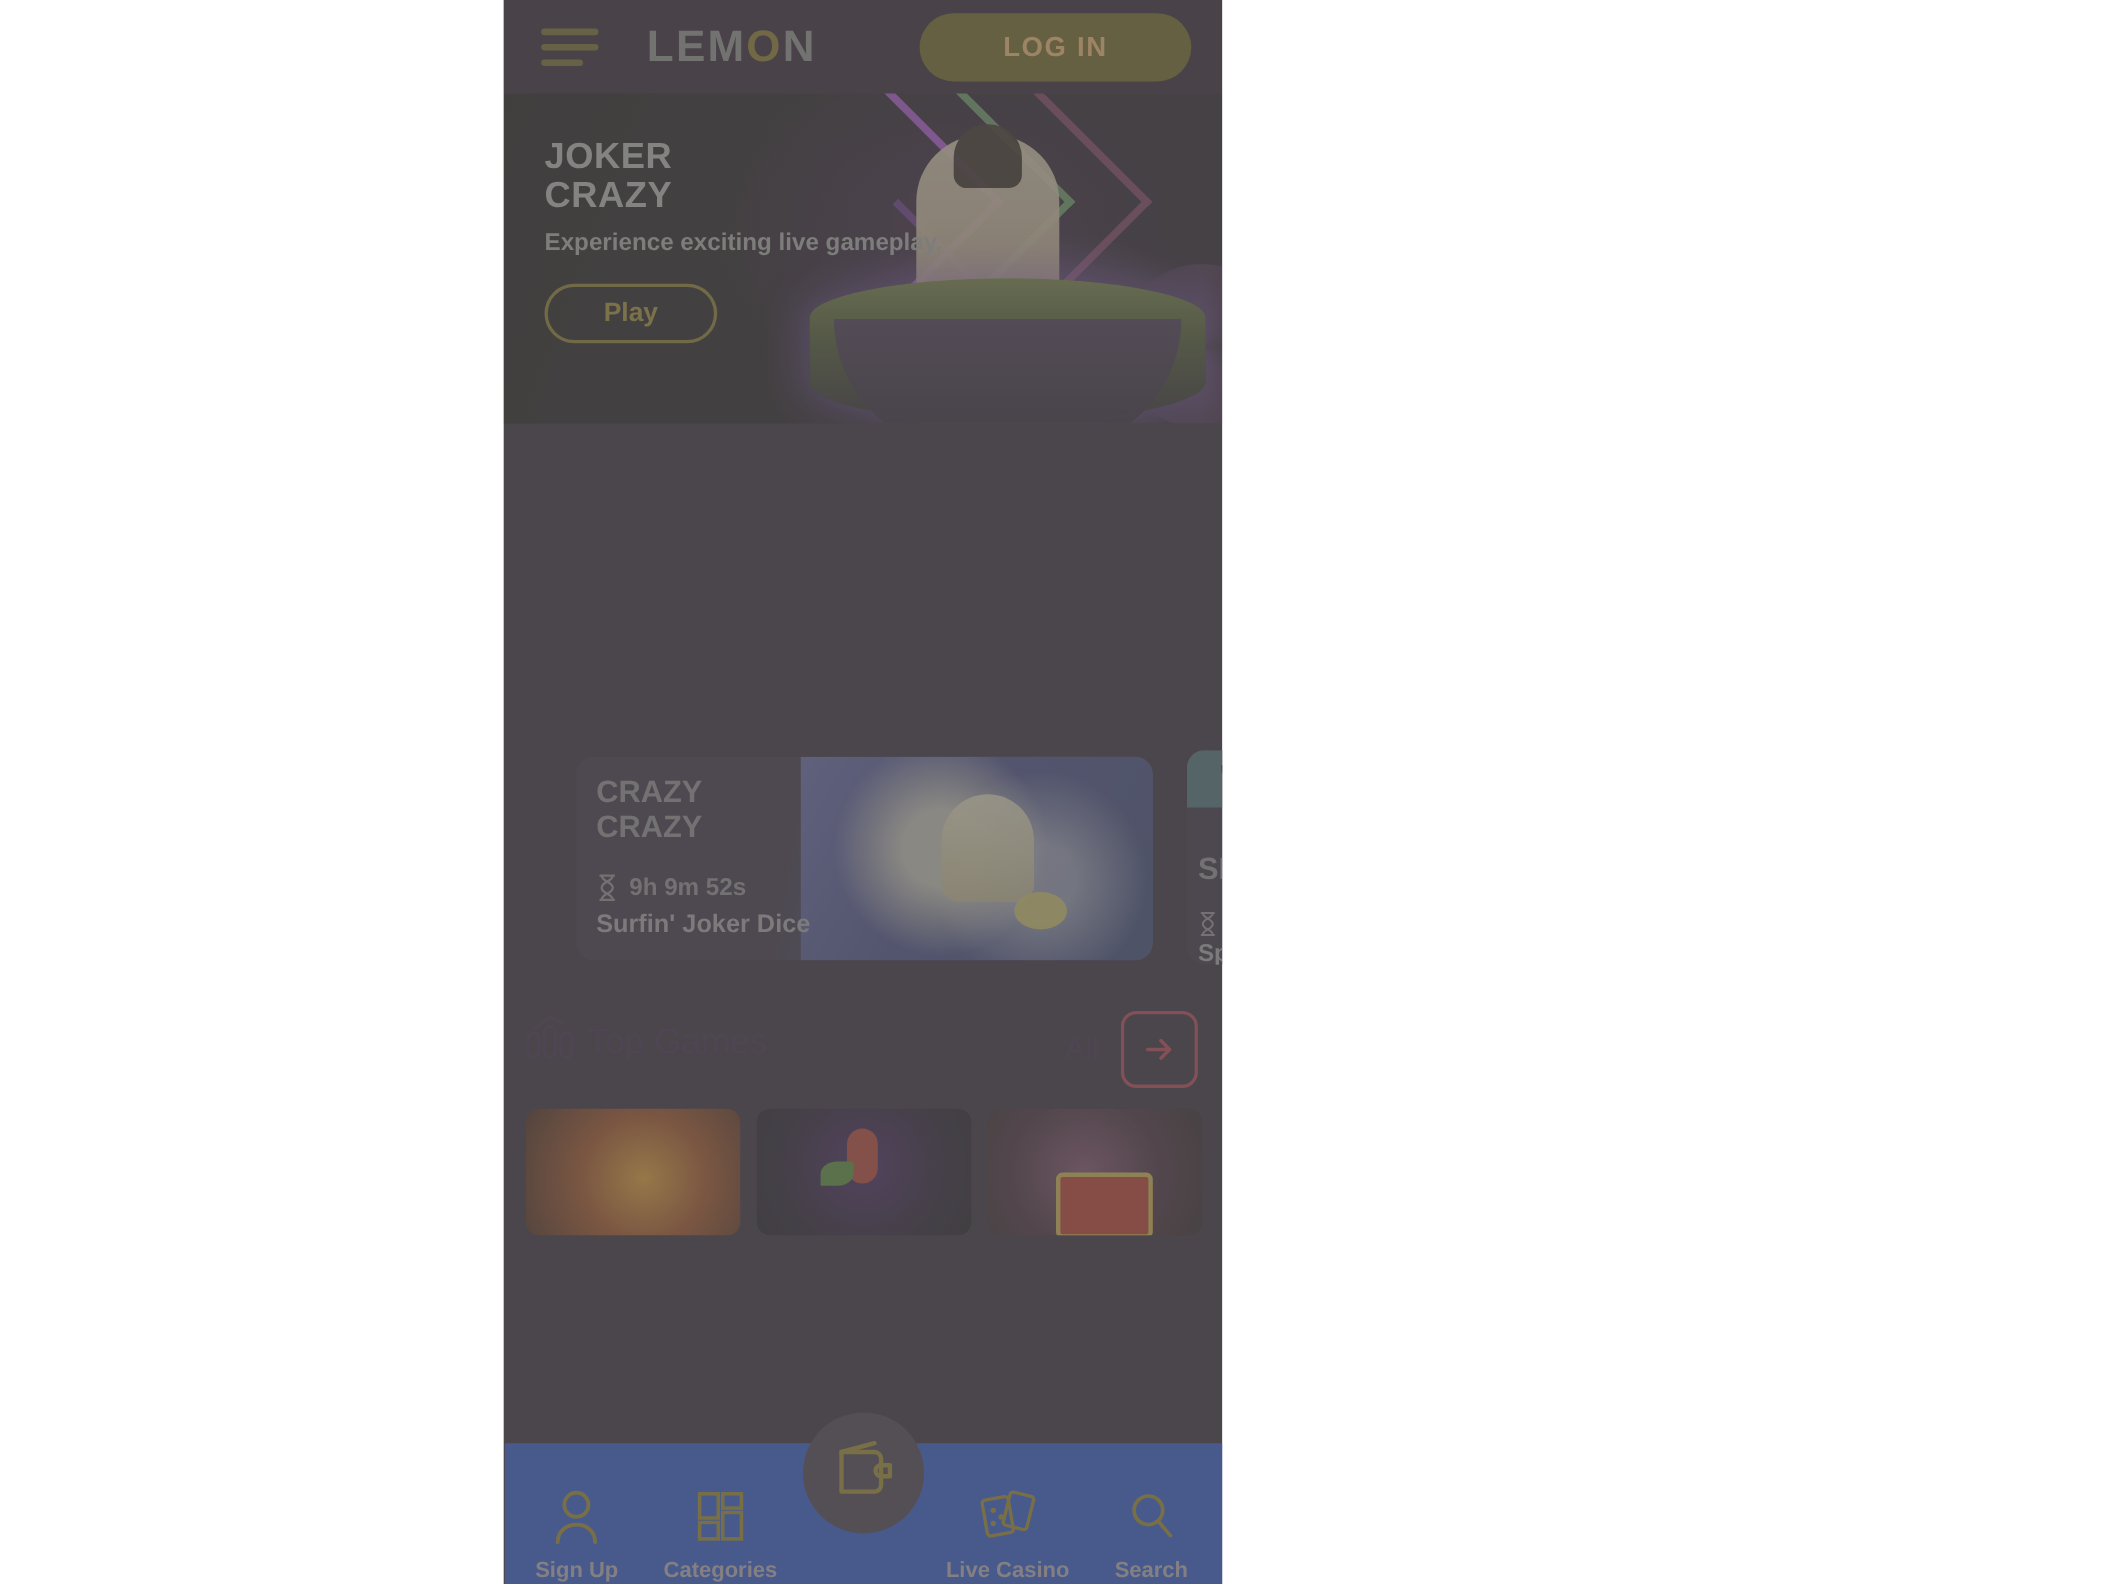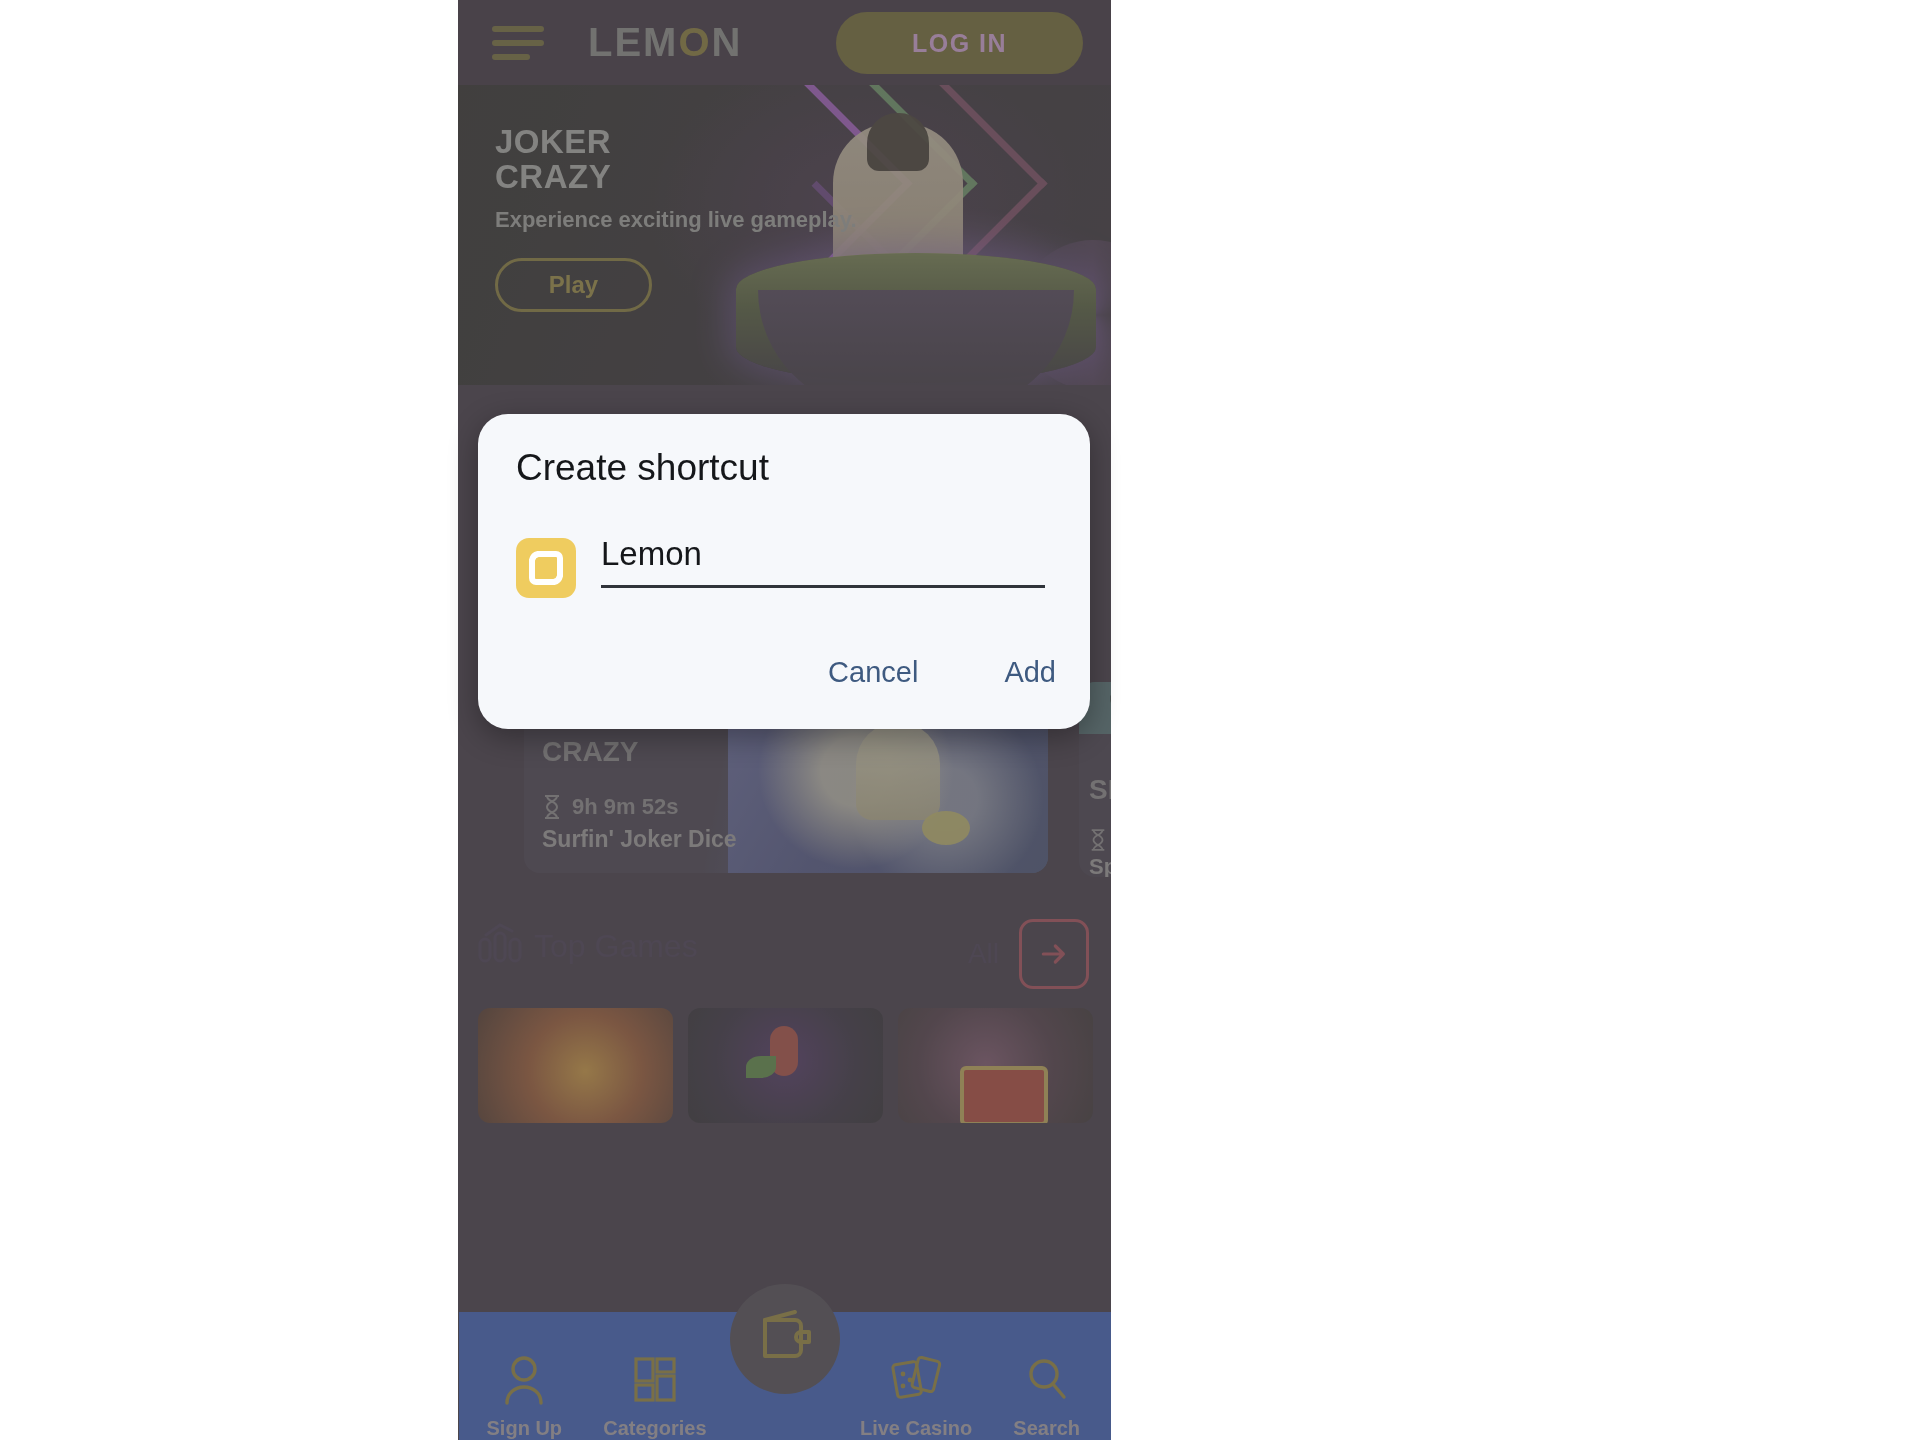--- a/index.html
+++ b/index.html
@@ -30,21 +30,21 @@
   .burger i:nth-child(2){width:52px;}
   .burger i:nth-child(3){width:38px;}
 
   .brand{
     margin-left:44px;font-size:40px;font-weight:bold;letter-spacing:2px;color:#8c8c92;
   }
   .brand .o{color:#8a7420;}
 
   .loginbtn{
     position:absolute;right:28px;top:12px;width:247px;height:62px;border-radius:32px;
-    background:#6a5c18;color:#f0abfc;font-size:25px;font-weight:bold;letter-spacing:1.5px;
+    background:#6a5c18;color:#fdba74;font-size:25px;font-weight:bold;letter-spacing:1.5px;
     display:flex;align-items:center;justify-content:center;border:none;cursor:pointer;
     font-family:"Liberation Sans",sans-serif;
   }
 
   
   .banner{
     position:absolute;left:0;top:85px;width:653px;height:300px;overflow:hidden;
     background:
       radial-gradient(ellipse 240px 170px at 72% 78%, #4d2d5e 0%, rgba(77,45,94,0) 70%),
       radial-gradient(ellipse 300px 220px at 62% 40%, #2a1038 0%, rgba(42,16,56,0) 72%),
@@ -347,32 +347,14 @@
             <path d="M46 24h8v10h-8a5 5 0 0 1 0-10z" fill="none" stroke="#9d8526" stroke-width="4" stroke-linejoin="round"></path>
           </svg>
         </span>
       </div>
 
     </div>
 
     <div class="scrim"></div>
   </div>
 
-  <div class="dialog">
-    <div class="dlg-title">Create shortcut</div>
-
-    <div class="iconbox">
-      <svg width="46" height="46" viewBox="0 0 46 46" aria-hidden="true">
-        <path d="M33 9 H15 A8 8 0 0 0 9 15 V33 A4 4 0 0 0 13 37 H31 A8 8 0 0 0 37 31 V13 A4 4 0 0 0 33 9 Z" fill="none" stroke="#ffffff" stroke-width="6"></path>
-      </svg>
-    </div>
-
-    <div class="dlg-input-wrap">
-      <input class="dlg-input" type="text" value="Lemon" style="">
-    </div>
-
-    <div class="dlg-actions">
-      <button class="dlg-btn">Cancel</button>
-      <button class="dlg-btn">Add</button>
-    </div>
-  </div>
 
 </div>
 
 </body></html>

